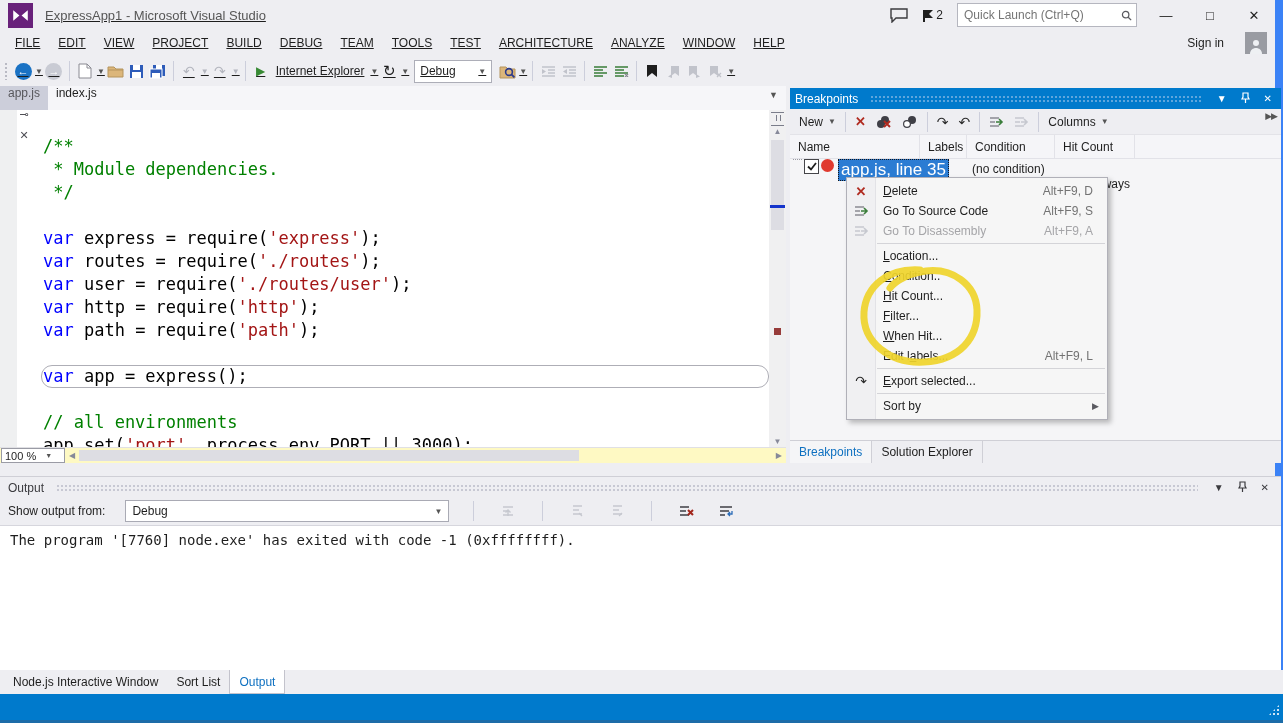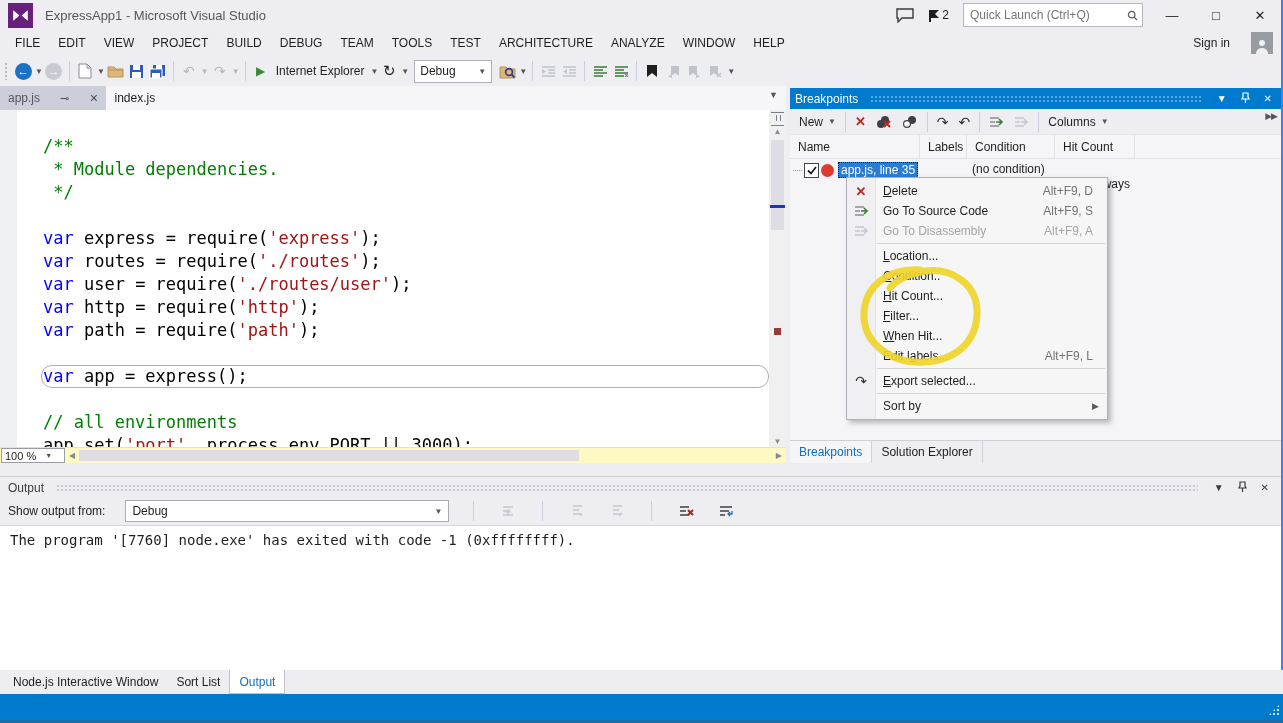--- a/index.html
+++ b/index.html
@@ -1,18 +1,18 @@
 <!DOCTYPE html>
 <html><head>
 <meta charset="utf-8">
 <style>
   html,body{margin:0;padding:0;}
   body{width:1283px;height:723px;position:relative;overflow:hidden;
        font-family:"Liberation Sans",sans-serif;background:#eeeef2;color:#1e1e1e;}
-  .app{position:absolute;inset:0;border-right:2px solid #3b82f6;box-sizing:border-box;}
+  .app{position:absolute;inset:0;border-right:8px solid #3b82f6;box-sizing:border-box;text-decoration:underline;}
 
   
   .titlebar{height:30px;display:flex;align-items:center;position:relative;}
   .vslogo{width:25px;height:25px;margin-left:8px;}
   .apptitle{margin-left:12px;font-size:13px;color:#565656;}
   .title-right{position:absolute;right:6px;top:0;height:30px;display:flex;align-items:center;gap:14px;}
   .winbtn{width:30px;text-align:center;font-size:13px;color:#1e1e1e;cursor:default;}
   .ql-box{display:flex;align-items:center;background:#fff;border:1px solid #b5b6bf;height:22px;width:170px;padding:0 4px;}
   .ql-box input{border:none;outline:none;flex:1;font-size:12px;font-family:"Liberation Sans",sans-serif;color:#444;background:transparent;}
   .badge-num{font-size:12px;color:#1e1e1e;margin-left:2px;}
@@ -36,21 +36,21 @@
   .play{color:#388a34;font-size:12px;}
   .runlabel{font-size:12px;margin:0 4px;}
   .grip-v{width:5px;height:18px;background-image:radial-gradient(circle,#b9bac4 1px,transparent 1.1px);background-size:4px 4px;margin-right:3px;}
 
   
   .main{position:absolute;top:86px;left:0;width:1281px;height:377px;}
 
   
   .editor{position:absolute;left:0;top:0;width:786px;height:377px;background:#fff;}
   .tabstrip{position:absolute;top:0;left:0;right:0;height:24px;background:#f6f6f9;display:flex;font-size:12px;}
-  .etab{display:flex;align-items:center;padding:0 8px;gap:20px;cursor:default;}
+  .etab{display:flex;align-items:center;padding:0 8px;gap:8px;cursor:default;flex-direction:column;}
   .etab.active{background:#ccceda;color:#57575c;}
   .etab .ticn{font-size:11px;color:#4f4f55;}
   .tab-overflow{position:absolute;right:8px;top:4px;font-size:9px;color:#555;}
   .gutter{position:absolute;left:0;top:24px;bottom:15px;width:17px;background:#eff0f1;}
   .code{position:absolute;left:17px;top:24px;right:17px;bottom:15px;overflow:hidden;padding-top:2px;}
   .codeline{height:23px;line-height:23px;white-space:pre;font-family:"DejaVu Sans Mono",monospace;font-size:17px;padding-left:26px;}
   .codeline.boxed{outline:1px solid #aeaeb6;outline-offset:-1px;margin-left:24px;padding-left:2px;border-radius:11px;}
   .k{color:#0000ff}.c{color:#008000}.s{color:#a31515}.p{color:#000}
   .vscroll{position:absolute;right:0;top:24px;bottom:15px;width:17px;background:#f0f0f1;}
   .vthumb{position:absolute;left:2px;right:2px;top:30px;height:90px;background:#dddde3;}
@@ -75,21 +75,21 @@
   .bp-toolbar{height:25px;display:flex;align-items:center;font-size:12px;padding-left:4px;position:relative;border-bottom:1px solid #e3e3e8;}
   .bp-toolbar .btn{display:flex;align-items:center;gap:4px;padding:2px 5px;}
   .x-red{color:#b02b20;font-weight:bold;font-size:13px;}
   .arrow-dark{font-size:14px;color:#2a2a2a;line-height:1;}
   .overflow-btn{position:absolute;right:4px;top:2px;font-size:9px;color:#555;letter-spacing:-1px;}
   .bp-header{height:23px;display:flex;background:#f5f5f8;font-size:12px;align-items:center;border-bottom:1px solid #e2e2e8;}
   .bp-col{height:100%;display:flex;align-items:center;padding-left:8px;border-right:1px solid #e2e2e8;box-sizing:border-box;}
   .bp-col:nth-child(1){width:130px}.bp-col:nth-child(2){width:47px}
   .bp-col:nth-child(3){width:88px}.bp-col:nth-child(4){width:80px}.bp-col:nth-child(5){flex:1;border-right:none}
   .bp-list{flex:1;background:#f5f5f7;position:relative;}
-  .bp-row{height:22px;display:flex;align-items:center;font-size:12px;}
+  .bp-row{height:22px;display:flex;font-size:17px;}
   .treedots{width:9px;border-bottom:1px dotted #9a9aa2;height:0;margin-left:3px;}
   .cb{width:13px;height:13px;background:#fff;border:1px solid #454549;display:flex;align-items:center;justify-content:center;margin:0 2px 0 2px;}
   .bpdot{width:13px;height:13px;border-radius:50%;background:#e03a2f;margin-right:4px;}
   .bp-name{background:#2b7cd3;color:#fff;padding:1px 3px;outline:1px dotted #14141a;outline-offset:-1px;}
   .cell-cond{position:absolute;left:182px;top:3px;}
   .cell-hit{position:absolute;left:270px;top:3px;margin-top:15px;}
   .bp-tabs{height:22px;display:flex;font-size:12px;background:#eeeef2;border-top:1px solid #cfcfd6;}
   .ptab{padding:0 9px;display:flex;align-items:center;border-right:1px solid #cfcfd6;cursor:default;}
   .ptab.active{background:#f5f5f7;color:#0e70c0;border-right:1px solid #cfcfd6;}
 

